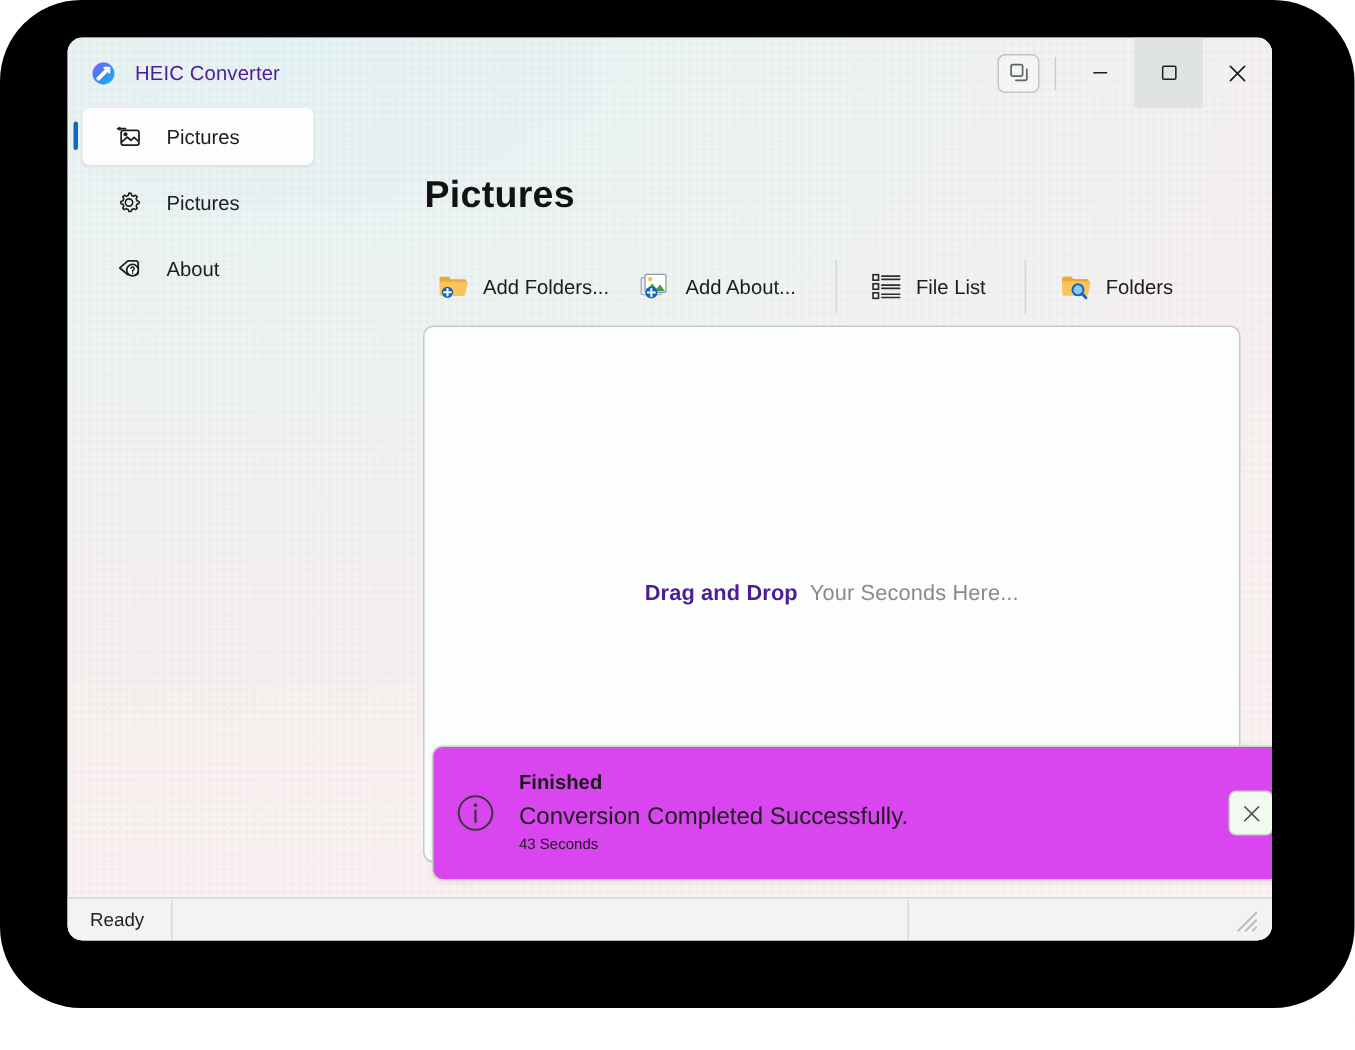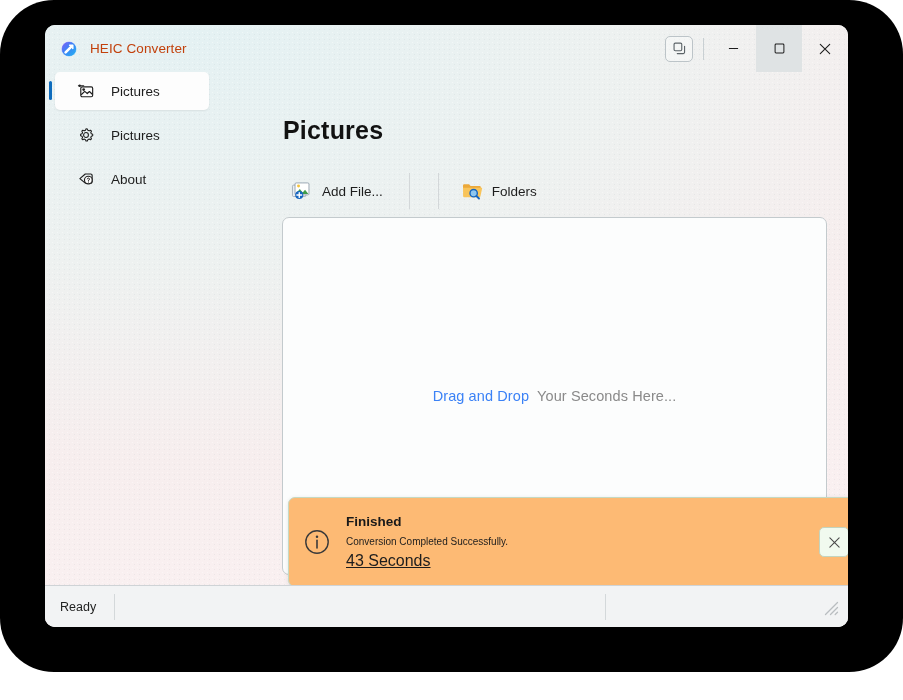--- a/index.html
+++ b/index.html
@@ -64,21 +64,21 @@
     z-index: 6;
   }
   #app-icon {
     width: 18px; height: 18px;
     margin-left: 15px;
     flex: none;
   }
   #app-title {
     margin-left: 12px;
     font-size: 13.5px;
-    color: #c2410c;
+    color: #4c1d95;
     letter-spacing: .1px;
     white-space: nowrap;
   }
   #title-bar-spacer { flex: 1 1 auto; }
 
   .caption-btn {
     width: 46px; height: 32px;
     display: flex; align-items: center; justify-content: center;
     flex: none;
   }
@@ -201,29 +201,29 @@
     display: flex;
     align-items: center;
     justify-content: center;
     overflow: hidden;
   }
   #drop-zone-text {
     font-size: 14.5px;
     color: #8a8a8a;
     letter-spacing: .1px;
   }
-  #drop-zone-text .strong { font-weight: normal; color: #3b82f6; }
+  #drop-zone-text .strong { font-weight: bold; color: #4c1d95; }
 
   
   #notification {
     position: absolute;
     left: 69px; top: 425px;
     width: 578px;
     height: 90px;
-    background: #fdba74;
+    background: #d946ef;
     border: 1px solid #c5d9c2;
     border-radius: 7px;
     display: flex;
     align-items: center;
     z-index: 8;
     box-shadow: 0 1px 4px rgba(0,0,0,.10);
   }
   #notification-icon {
     width: 26px; height: 26px;
     margin-left: 15px;
@@ -234,45 +234,44 @@
     flex: 1 1 auto;
     line-height: 1.0;
   }
   #notification-title {
     font-size: 13.5px;
     font-weight: bold;
     color: #191919;
     margin-bottom: 8px;
   }
   #notification-message {
+    font-size: 16px;
+    color: #1d1d1d;
+    margin-bottom: 6px;
+  }
+  #notification-duration {
     font-size: 10px;
     color: #1d1d1d;
-    margin-bottom: 6px;
-  }
-  #notification-duration {
-    font-size: 16px;
-    color: #1d1d1d;
-    text-decoration: underline;
   }
   #notification-close {
     width: 30px; height: 30px;
     margin-right: 16px;
     flex: none;
     border: 1px solid #c2d4bf;
     border-radius: 5px;
     background: #f1faef;
     display: flex; align-items: center; justify-content: center;
   }
 
   
   #status-bar {
     position: absolute;
     left: 0; bottom: 0;
     width: 100%;
-    height: 42px;
+    height: 29px;
     background: #f2f3f4;
     border-top: 1px solid #cfd3d6;
     display: flex;
     align-items: center;
     z-index: 7;
   }
   #status-text {
     margin-left: 15px;
     font-size: 12.5px;
     color: #222222;
@@ -393,37 +392,59 @@
       <span class="nav-label">About</span>
     </div>
   </nav>
 
   <main id="content">
 
     <h1 id="page-title">Pictures</h1>
 
     <div id="toolbar">
 
+      <div class="tool-btn">
+        <span class="tool-icon">
+          <svg viewBox="0 0 24 24" width="22" height="22">
+            <path d="M2.2 6.2 a1.3 1.3 0 0 1 1.3 -1.3 h5.3 l1.8 1.9 h9.9 a1.3 1.3 0 0 1 1.3 1.3 v1.3 H2.2 Z" fill="#eca93a"></path>
+            <path d="M2.2 8.6 h20.6 l-1.9 9.2 a1.4 1.4 0 0 1 -1.4 1.1 H3.7 a1.4 1.4 0 0 1 -1.4 -1.2 Z" fill="#f8c45b"></path>
+            <circle cx="8.0" cy="16.2" r="4.1" fill="#1565c0"></circle>
+            <path d="M8.0 13.8 v4.8 M5.6 16.2 h4.8" stroke="#ffffff" stroke-width="1.5" stroke-linecap="round"></path>
+          </svg>
+        </span>
+        <span class="tool-label">Add Folders...</span>
+      </div>
 
       <div class="tool-btn">
         <span class="tool-icon">
           <svg viewBox="0 0 24 24" width="22" height="22">
             <rect x="1.6" y="5.6" width="14.6" height="12.4" rx="1.2" fill="#e9eef3" stroke="#9aa7b2" stroke-width=".9"></rect>
             <rect x="4.4" y="3.2" width="15.2" height="13" rx="1.2" fill="#ffffff" stroke="#8b99a6" stroke-width=".9"></rect>
             <circle cx="8.2" cy="6.6" r="1.6" fill="#f5c33a"></circle>
             <path d="M5.0 15.4 L9.6 9.9 L12.8 13.6 L15.3 10.6 L19.0 15.4 Z" fill="#3f9c4a"></path>
             <circle cx="9.0" cy="16.4" r="4.4" fill="#1565c0"></circle>
             <path d="M9.0 13.8 v5.2 M6.4 16.4 h5.2" stroke="#ffffff" stroke-width="1.5" stroke-linecap="round"></path>
           </svg>
         </span>
-        <span class="tool-label">Add File...</span>
+        <span class="tool-label">Add About...</span>
       </div>
 
       <div class="tool-divider"></div>
 
+      <div class="tool-btn">
+        <span class="tool-icon">
+          <svg viewBox="0 0 24 24" width="22" height="22">
+            <rect x="2.2" y="3.4" width="4.0" height="4.0" fill="none" stroke="#2b2b2b" stroke-width="1.2"></rect>
+            <rect x="2.2" y="10.0" width="4.0" height="4.0" fill="none" stroke="#2b2b2b" stroke-width="1.2"></rect>
+            <rect x="2.2" y="16.6" width="4.0" height="4.0" fill="none" stroke="#2b2b2b" stroke-width="1.2"></rect>
+            <path d="M8.6 4.4 H21.6 M8.6 6.8 H21.6 M8.6 11.0 H21.6 M8.6 13.4 H21.6 M8.6 17.6 H21.6 M8.6 20.0 H21.6" stroke="#2b2b2b" stroke-width="1.2" stroke-linecap="round"></path>
+          </svg>
+        </span>
+        <span class="tool-label">File List</span>
+      </div>
 
       <div class="tool-divider"></div>
 
       <div class="tool-btn">
         <span class="tool-icon">
           <svg viewBox="0 0 24 24" width="22" height="22">
             <path d="M2.2 6.0 a1.3 1.3 0 0 1 1.3 -1.3 h5.2 l1.8 1.9 h9.8 a1.3 1.3 0 0 1 1.3 1.3 v1.2 H2.2 Z" fill="#eca93a"></path>
             <path d="M2.2 8.4 h21.0 l-2.0 9.3 a1.4 1.4 0 0 1 -1.4 1.1 H3.7 a1.4 1.4 0 0 1 -1.4 -1.2 Z" fill="#f8c45b"></path>
             <circle cx="13.8" cy="14.4" r="4.0" fill="#8ec6ee" stroke="#1565c0" stroke-width="1.5"></circle>
             <path d="M16.9 17.5 L19.6 20.2" stroke="#1565c0" stroke-width="2.1" stroke-linecap="round"></path>

